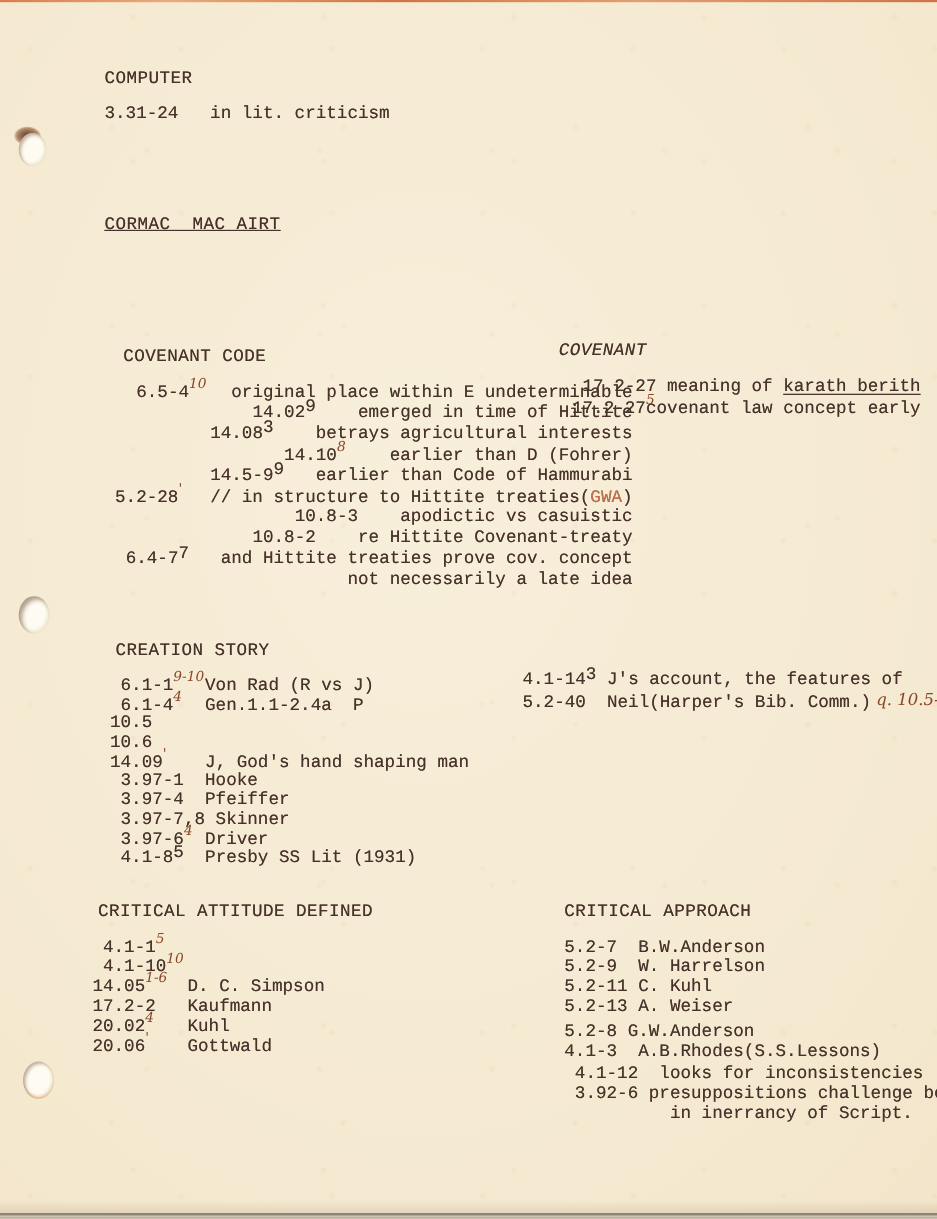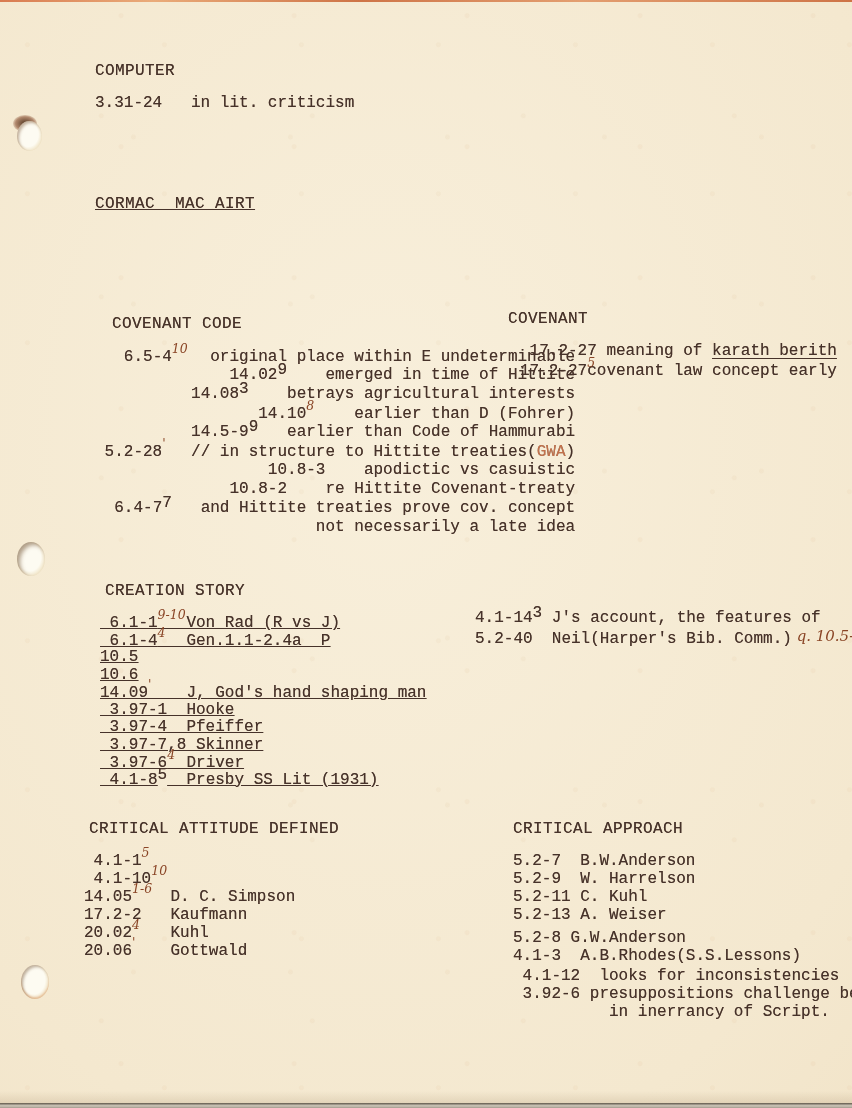--- a/index.html
+++ b/index.html
@@ -27,21 +27,21 @@
     font-size:16px;line-height:19px;white-space:pre;
     letter-spacing:.4px;margin-bottom:13px;
     text-shadow:0 0 .6px rgba(70,45,30,.75);
   }
   .line{
     white-space:pre;font-size:16px;
     text-shadow:0 0 .5px rgba(70,45,30,.65);
   }
   .lh19 .line{height:19px;line-height:19px;text-align:right;}
   .lh18 .line{height:18px;line-height:18px;}
-  .lh175 .line{height:17.5px;line-height:17.5px;text-decoration:underline;}
+  .lh175 .line{height:17.5px;line-height:17.5px;}
   .lh20 .line{height:20px;line-height:20px;}
   .seg{white-space:pre;}
   .sup{position:relative;display:inline-block;}
   .sup.typed{top:-5px;}
   .sup.hand{
     top:-8px;width:0;overflow:visible;
     font-family:"DejaVu Serif",serif;font-style:italic;
     font-size:12.5px;color:#8a4526;letter-spacing:0;
     text-shadow:none;
   }
@@ -51,21 +51,21 @@
     text-shadow:none;
   }
   .und{text-decoration:underline;text-underline-offset:3px;}
   .red{color:#c4714b;}
   
   #sec-computer{left:95px;top:62px;}
   #sec-cormac{left:95px;top:195px;text-decoration:underline;}
   #sec-covcode{left:62px;top:315px;margin-left:33px;}
   #sec-covcode .heading{margin-left:17px;}
   #sec-covenant{left:520px;top:310px;}
-  #sec-covenant .heading{margin-left:-12px;}
+  #sec-covenant .heading{margin-left:-12px;font-style:italic;}
   #sec-creation{left:100px;top:582px;}
   #sec-creation .heading{margin-left:5px;}
   #sec-creation-right{left:475px;top:608px;}
   #sec-critatt{left:84px;top:820px;}
   #sec-critatt .heading{margin-left:5px;}
   #sec-critapp{left:513px;top:820px;}
   
   .hole{
     position:absolute;border-radius:50%;
     background:radial-gradient(ellipse at 45% 45%, #fdfbf2 52%, #f1e5c8 72%, #e4d4af 100%);

